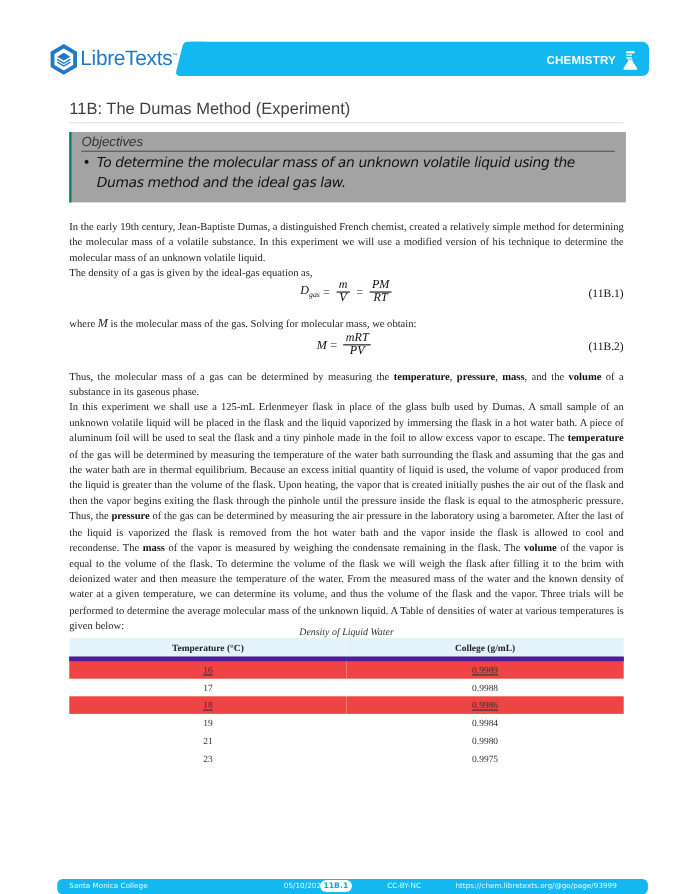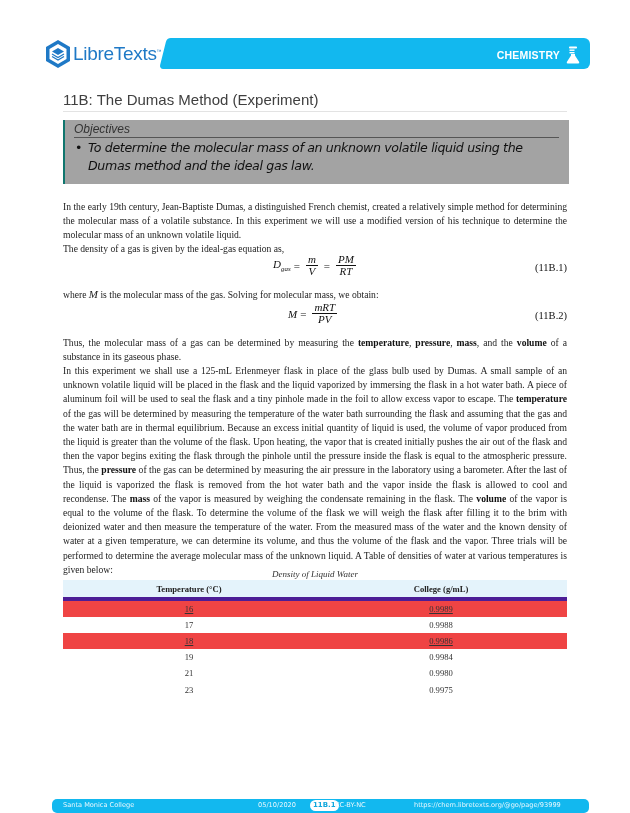--- a/index.html
+++ b/index.html
@@ -46,22 +46,22 @@
     .table { position: absolute; left: 63px; top: 580px; width: 504px; border-collapse: collapse; font-size: 8.6px; color: #333; }
     .table th { background: #e4f3fb; height: 17px; font-weight: bold; color: #222; text-align: center; border-bottom: 4px solid #4c1d95; padding: 0; }
     .table td { height: 16.1px; text-align: center; padding: 0; }
     .table tr.alt td { background: #ef4444; text-decoration: underline; }
     .col-a { width: 50%; }
 
     
     .footer { position: absolute; left: 52px; top: 767px; width: 537px; height: 14px; background: #12b8ef; border-radius: 5px; font-family: "DejaVu Sans", sans-serif; font-size: 6.6px; color: #eaf8fe; margin-top: 32px; }
     .f-left { position: absolute; left: 11px; top: 2px; }
     .f-date { position: absolute; left: 206px; top: 2px; }
-    .f-badge { position: absolute; left: 258px; top: 1px; background: #ffffff; color: #12a8dd; border-radius: 6px; padding: 0 3px; height: 11px; line-height: 11px; font-weight: bold; font-size: 7px; }
-    .f-license { position: absolute; left: 283px; top: 2px; }
+    .f-badge { position: absolute; left: 239px; top: 1px; background: #ffffff; color: #12a8dd; border-radius: 6px; padding: 0 3px; height: 11px; line-height: 11px; font-weight: bold; font-size: 7px; }
+    .f-license { position: absolute; left: 300px; top: 2px; }
     .f-url { position: absolute; left: 362px; top: 2px; }
   </style>
 </head>
 <body>
 
 <div class="header">
   <div class="logo">
     <svg class="logo-mark" viewBox="0 0 26 30">
       <polygon points="13,1 25,8 25,22 13,29 1,22 1,8" fill="#1f79c6"></polygon>
       <polygon points="13,5 21.5,10 21.5,20 13,25 4.5,20 4.5,10" fill="#ffffff"></polygon>

